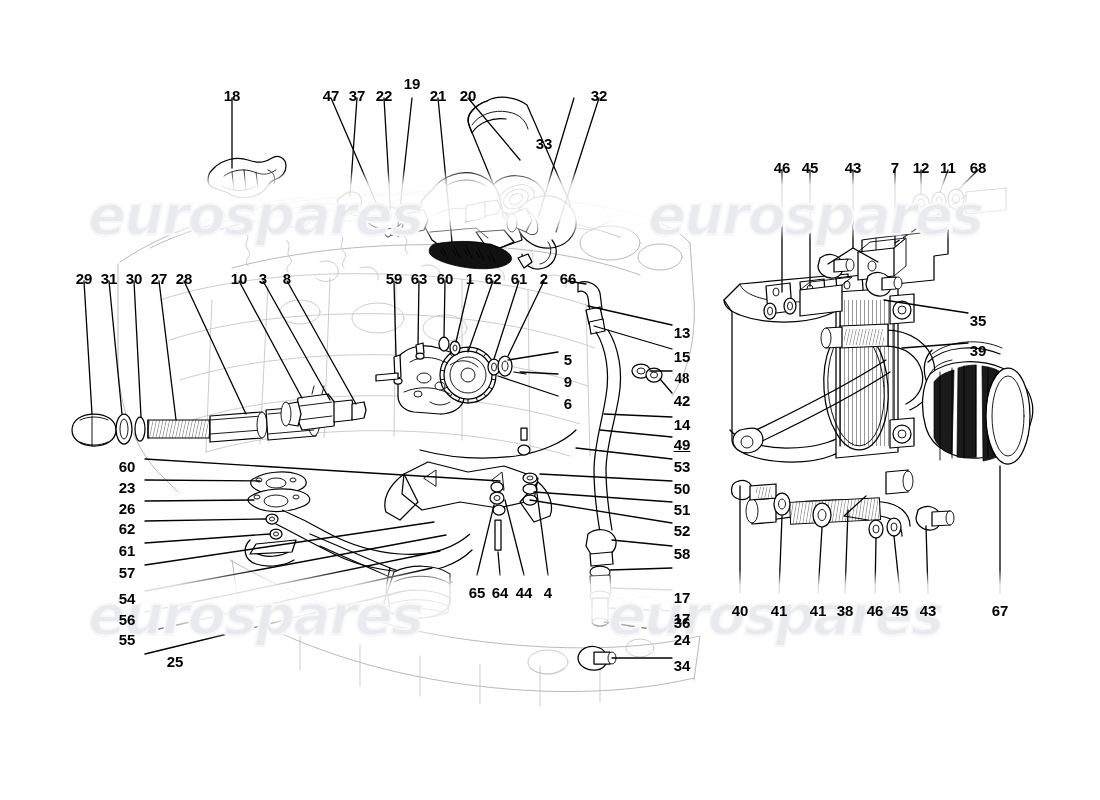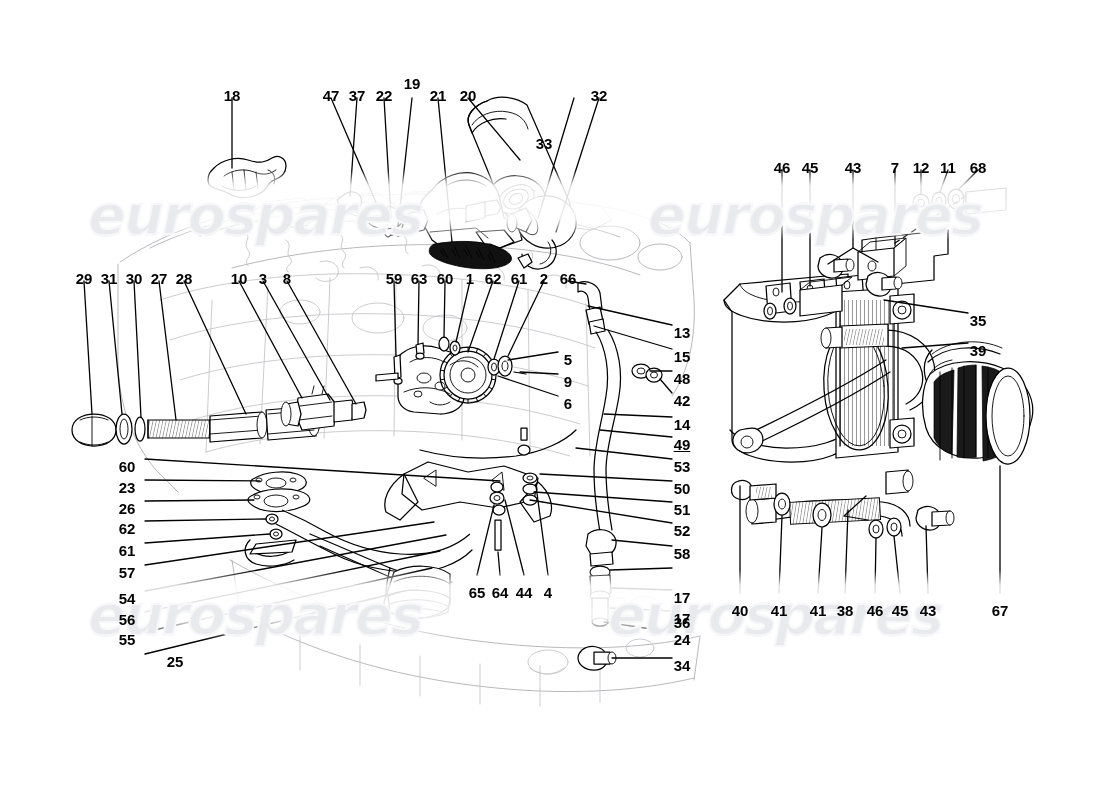--- a/index.html
+++ b/index.html
@@ -595,21 +595,21 @@
       <div class="label ctr" style="left: 127px; top: 565px;">57</div>
       <div class="label ctr" style="left: 127px; top: 591px;">54</div>
       <div class="label ctr" style="left: 127px; top: 612px;">56</div>
       <div class="label ctr" style="left: 127px; top: 632px;">55</div>
       <div class="label ctr" style="left: 127px; top: 654px; margin-left: 48px;">25</div>
       <div class="label ctr" style="left: 568px; top: 352px;">5</div>
       <div class="label ctr" style="left: 568px; top: 374px;">9</div>
       <div class="label ctr" style="left: 568px; top: 396px;">6</div>
       <div class="label ctr" style="left: 682px; top: 325px;">13</div>
       <div class="label ctr" style="left: 682px; top: 349px;">15</div>
-      <div class="label ctr" style="left: 682px; top: 371px;">48</div>
+      <div class="label ctr" style="left: 682px; top: 371px; font-family: Liberation Serif, serif;">48</div>
       <div class="label ctr" style="left: 682px; top: 393px;">42</div>
       <div class="label ctr" style="left: 682px; top: 417px;">14</div>
       <div class="label ctr" style="left: 682px; top: 437px; text-decoration: underline;">49</div>
       <div class="label ctr" style="left: 682px; top: 459px; text-align: center;">53</div>
       <div class="label ctr" style="left: 682px; top: 481px;">50</div>
       <div class="label ctr" style="left: 682px; top: 502px;">51</div>
       <div class="label ctr" style="left: 682px; top: 523px;">52</div>
       <div class="label ctr" style="left: 682px; top: 546px;">58</div>
       <div class="label ctr" style="left: 682px; top: 568px; margin-top: 47px;">36</div>
       <div class="label ctr" style="left: 682px; top: 590px;">17</div>

